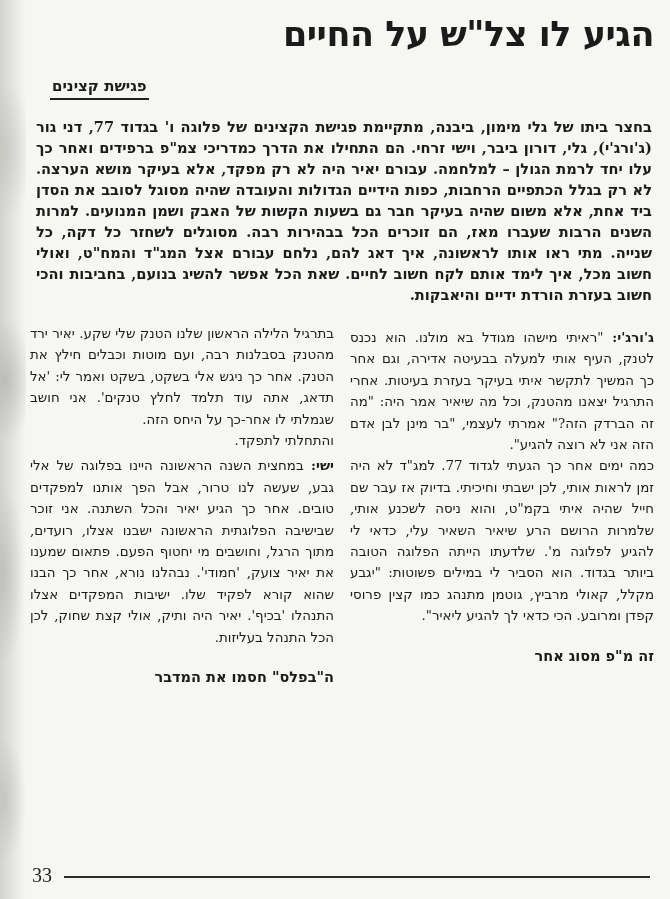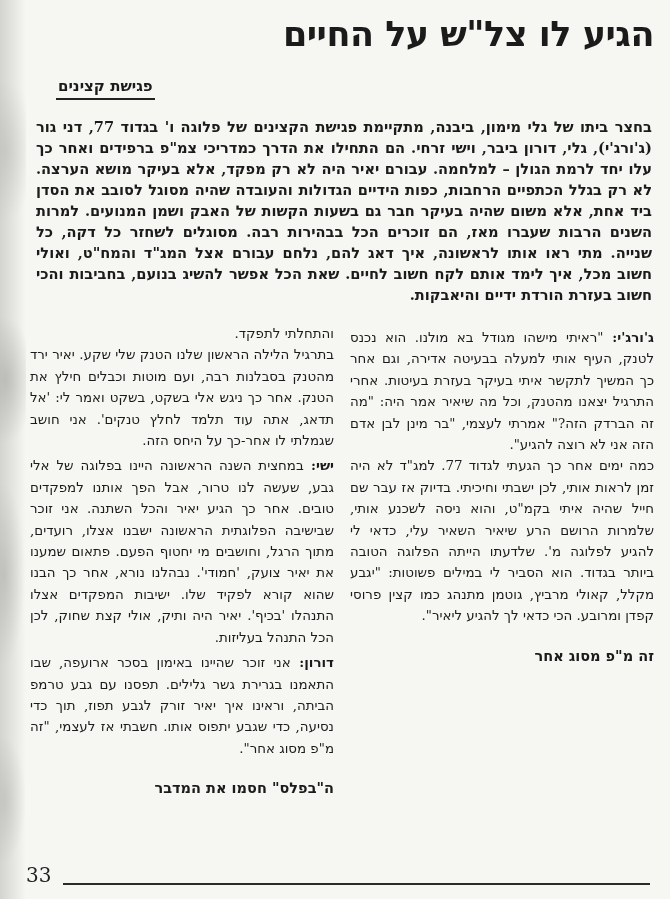--- a/index.html
+++ b/index.html
@@ -31,21 +31,21 @@
     font-weight:bold;
     text-align:right;
     letter-spacing:-0.5px;
   }
   .kicker-row{
     margin-top:22px;
     text-align:left;
   }
   .kicker{
     display:inline-block;
-    margin-left:26px;
+    margin-left:20px;
     padding:0 2px 3px;
     border-bottom:2px solid #222;
     font-weight:bold;
     font-size:15px;
   }
   .intro{
     margin:16px 2px 12px 6px;
     font-weight:bold;
     font-size:14.6px;
     line-height:21px;
@@ -65,25 +65,26 @@
   }
   .col p{margin:0;}
   .col p.has-lead{margin-top:4px;}
   .col h3{
     font-size:14.5px;
     margin:18px 0 3px;
     font-weight:bold;
   }
   .footer{
     position:absolute;
-    left:0;right:0;bottom:14px;
+    left:6px;right:0;bottom:14px;
     display:flex;
-    align-items:flex-end;
+    align-items:flex-start;
     direction:ltr;
     padding:0 20px 0 26px;
+    font-family:Liberation Serif, serif;
   }
   .page-num{
     font-size:20px;
     line-height:20px;
     color:#222;
   }
   .rule{
     flex:1;
     height:2px;
     background:#2b2b2b;
@@ -105,24 +106,23 @@
 
   <p class="intro">בחצר ביתו של גלי מימון, ביבנה, מתקיימת פגישת הקצינים של פלוגה ו' בגדוד 77, דני גור (ג'ורג'י), גלי, דורון ביבר, וישי זרחי. הם התחילו את הדרך כמדריכי צמ"פ ברפידים ואחר כך עלו יחד לרמת הגולן – למלחמה. עבורם יאיר היה לא רק מפקד, אלא בעיקר מושא הערצה. לא רק בגלל הכתפיים הרחבות, כפות הידיים הגדולות והעובדה שהיה מסוגל לסובב את הסדן ביד אחת, אלא משום שהיה בעיקר חבר גם בשעות הקשות של האבק ושמן המנועים. למרות השנים הרבות שעברו מאז, הם זוכרים הכל בבהירות רבה. מסוגלים לשחזר כל דקה, כל שנייה. מתי ראו אותו לראשונה, איך דאג להם, נלחם עבורם אצל המג"ד והמח"ט, ואולי חשוב מכל, איך לימד אותם לקח חשוב לחיים. שאת הכל אפשר להשיג בנועם, בחביבות והכי חשוב בעזרת הורדת ידיים והיאבקות.</p>
 
   <div class="columns">
     <div class="col">
         <p class="has-lead"><b>ג'ורג'י: </b>"ראיתי מישהו מגודל בא מולנו. הוא נכנס לטנק, העיף אותי למעלה בבעיטה אדירה, וגם אחר כך המשיך לתקשר איתי בעיקר בעזרת בעיטות. אחרי התרגיל יצאנו מהטנק, וכל מה שיאיר אמר היה: "מה זה הברדק הזה?" אמרתי לעצמי, "בר מינן לבן אדם הזה אני לא רוצה להגיע".</p>
         <p>כמה ימים אחר כך הגעתי לגדוד 77. למג"ד לא היה זמן לראות אותי, לכן ישבתי וחיכיתי. בדיוק אז עבר שם חייל שהיה איתי בקמ"ט, והוא ניסה לשכנע אותי, שלמרות הרושם הרע שיאיר השאיר עלי, כדאי לי להגיע לפלוגה מ'. שלדעתו הייתה הפלוגה הטובה ביותר בגדוד. הוא הסביר לי במילים פשוטות: "יגבע מקלל, קאולי מרביץ, גוטמן מתנהג כמו קצין פרוסי קפדן ומרובע. הכי כדאי לך להגיע ליאיר".</p>
         <h3>זה מ"פ מסוג אחר</h3>
       </div>
     <div class="col">
+        <p>בתרגיל הלילה הראשון שלנו הטנק שלי שקע. יאיר ירד מהטנק בסבלנות רבה, ועם מוטות וכבלים חילץ את הטנק. אחר כך ניגש אלי בשקט, בשקט ואמר לי: 'אל תדאג, אתה עוד תלמד לחלץ טנקים'. אני חושב שגמלתי לו אחר-כך על היחס הזה.</p>
         <p>והתחלתי לתפקד.</p>
-        <p>בתרגיל הלילה הראשון שלנו הטנק שלי שקע. יאיר ירד מהטנק בסבלנות רבה, ועם מוטות וכבלים חילץ את הטנק. אחר כך ניגש אלי בשקט, בשקט ואמר לי: 'אל תדאג, אתה עוד תלמד לחלץ טנקים'. אני חושב שגמלתי לו אחר-כך על היחס הזה.</p>
         <p class="has-lead"><b>ישי: </b>במחצית השנה הראשונה היינו בפלוגה של אלי גבע, שעשה לנו טרור, אבל הפך אותנו למפקדים טובים. אחר כך הגיע יאיר והכל השתנה. אני זוכר שבישיבה הפלוגתית הראשונה ישבנו אצלו, רועדים, מתוך הרגל, וחושבים מי יחטוף הפעם. פתאום שמענו את יאיר צועק, 'חמודי'. נבהלנו נורא, אחר כך הבנו שהוא קורא לפקיד שלו. ישיבות המפקדים אצלו התנהלו 'בכיף'. יאיר היה ותיק, אולי קצת שחוק, לכן הכל התנהל בעליזות.</p>
-        <p class="has-lead"><b>דורון: </b>אני זוכר שהיינו באימון בסכר ארועפה, שבו התאמנו בגרירת גשר גלילים. תפסנו עם גבע טרמפ הביתה, וראינו איך יאיר זורק לגבע תפוז, תוך כדי נסיעה, כדי שגבע יתפוס אותו. חשבתי אז לעצמי, "זה מ"פ מסוג אחר".</p>
         <h3>ה"בפלס" חסמו את המדבר</h3>
       </div>
   </div>
 </div>
 
 <div class="footer">
   <span class="page-num">33</span>
   <span class="rule"></span>
 </div>
 

